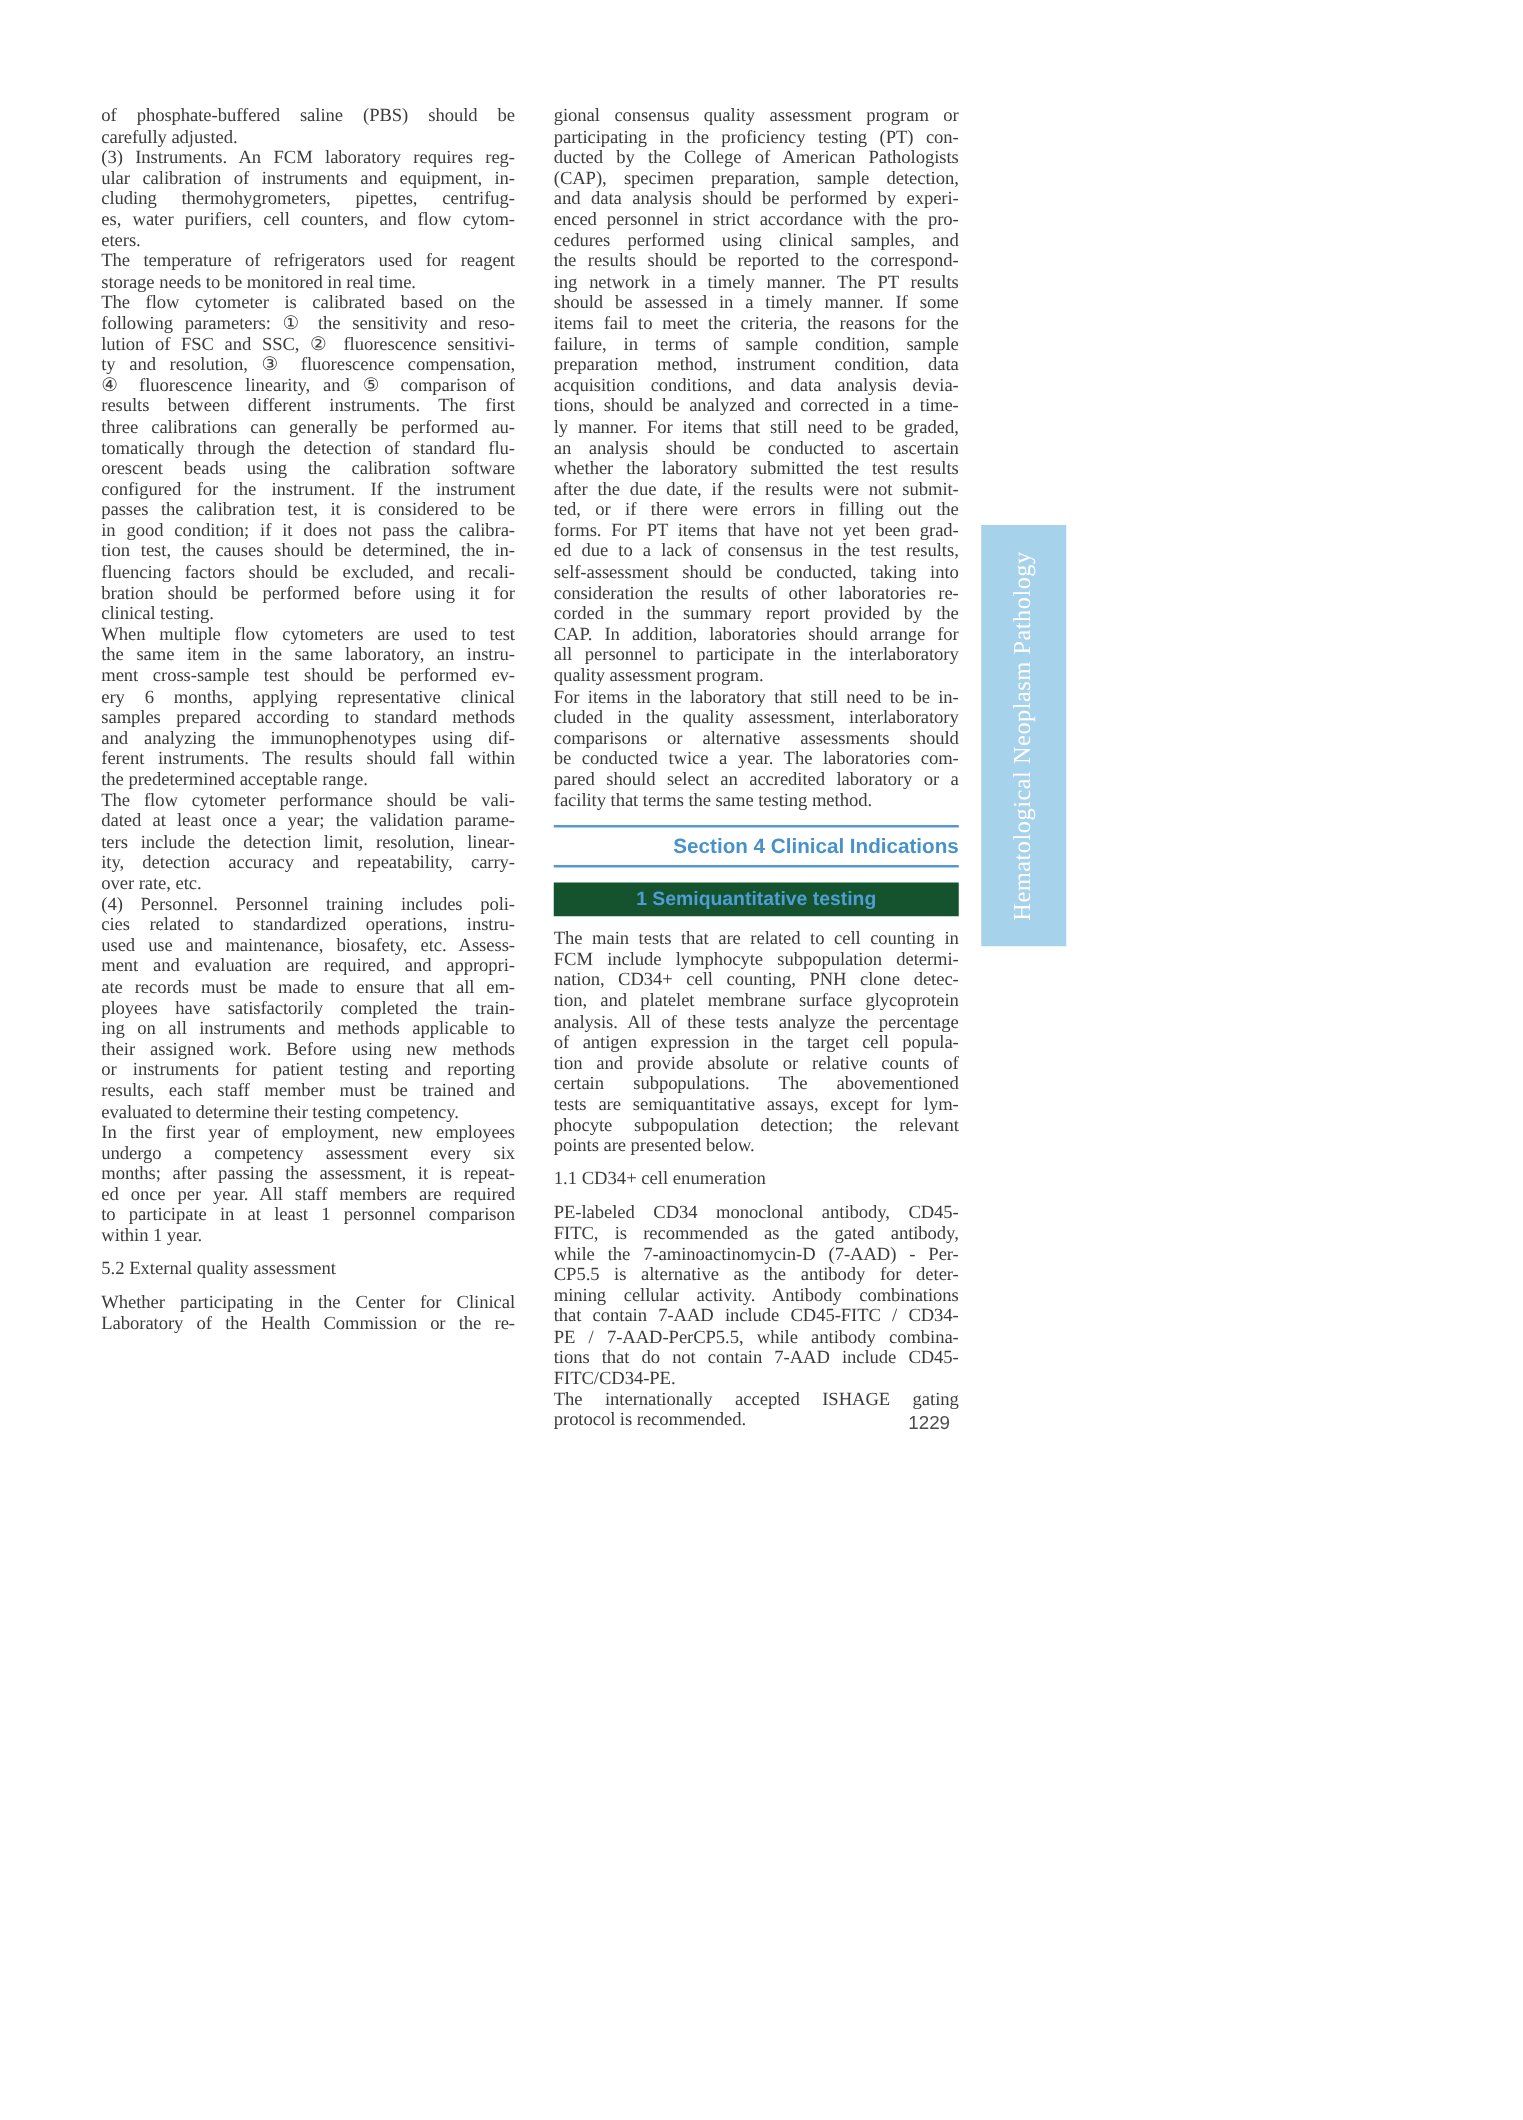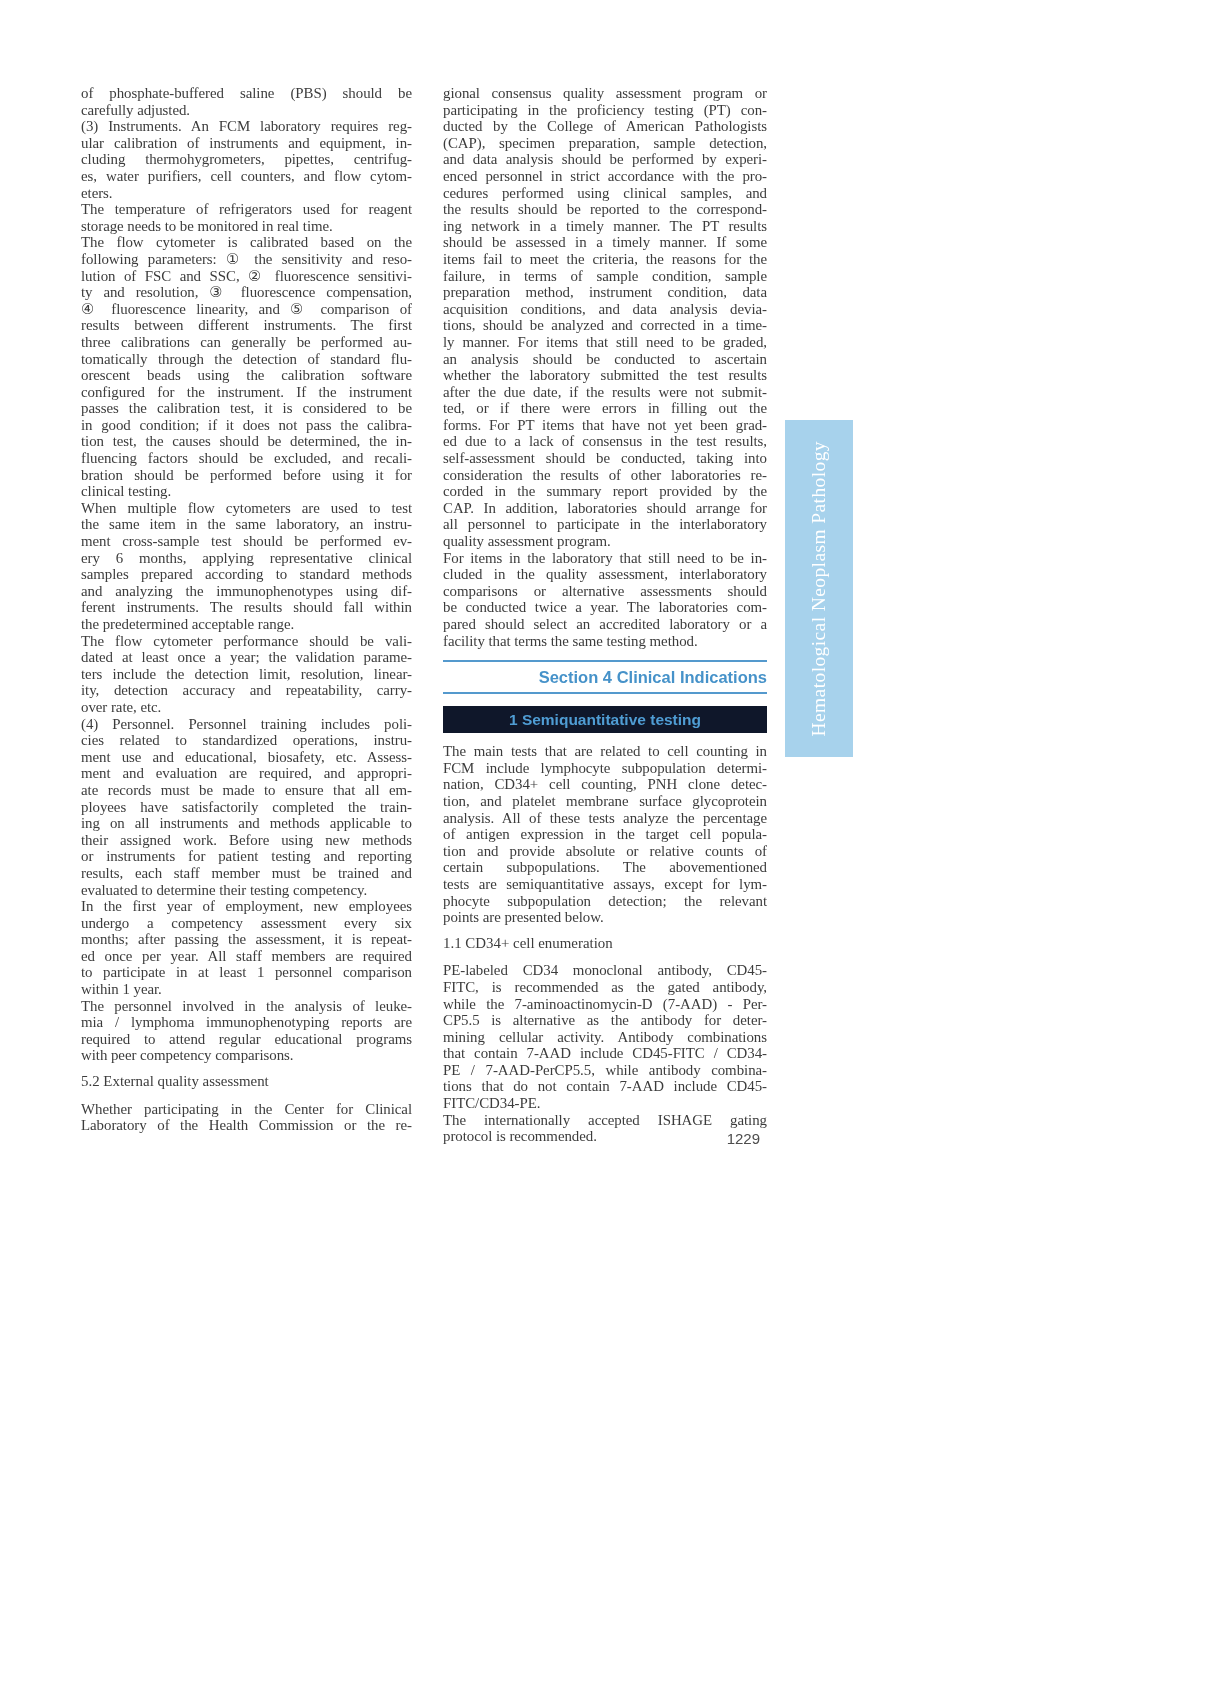--- a/index.html
+++ b/index.html
@@ -43,21 +43,21 @@
     text-align:right;
     font-family:"Liberation Sans","DejaVu Sans",sans-serif;
     font-weight:bold;
     font-size:16.5px;
     line-height:18px;
     color:#4692c9;
   }
 
   .box-header {
     margin:0 0 10px 0;
-    background:#0f172a;
+    background:#14532d;
     padding:5px 0;
     text-align:center;
     font-family:"Liberation Sans","DejaVu Sans",sans-serif;
     font-weight:bold;
     font-size:15.5px;
     line-height:17px;
     color:#4f9dd4;
   }
 
   .side-tab {
@@ -139,43 +139,37 @@
       <div class="para">
         <div class="tline">The flow cytometer performance should be vali-</div>
         <div class="tline">dated at least once a year; the validation parame-</div>
         <div class="tline">ters include the detection limit, resolution, linear-</div>
         <div class="tline">ity, detection accuracy and repeatability, carry-</div>
         <div class="tline last">over rate, etc.</div>
       </div>
       <div class="para">
         <div class="tline">(4) Personnel. Personnel training includes poli-</div>
         <div class="tline">cies related to standardized operations, instru-</div>
-        <div class="tline">ment use and educational, biosafety, etc. Assess-</div>
+        <div class="tline">used use and maintenance, biosafety, etc. Assess-</div>
         <div class="tline">ment and evaluation are required, and appropri-</div>
         <div class="tline">ate records must be made to ensure that all em-</div>
         <div class="tline">ployees have satisfactorily completed the train-</div>
         <div class="tline">ing on all instruments and methods applicable to</div>
         <div class="tline">their assigned work. Before using new methods</div>
         <div class="tline">or instruments for patient testing and reporting</div>
         <div class="tline">results, each staff member must be trained and</div>
         <div class="tline last">evaluated to determine their testing competency.</div>
       </div>
       <div class="para">
         <div class="tline">In the first year of employment, new employees</div>
         <div class="tline">undergo a competency assessment every six</div>
         <div class="tline">months; after passing the assessment, it is repeat-</div>
         <div class="tline">ed once per year. All staff members are required</div>
         <div class="tline">to participate in at least 1 personnel comparison</div>
         <div class="tline last">within 1 year.</div>
-      </div>
-      <div class="para">
-        <div class="tline">The personnel involved in the analysis of leuke-</div>
-        <div class="tline">mia / lymphoma immunophenotyping reports are</div>
-        <div class="tline">required to attend regular educational programs</div>
-        <div class="tline last">with peer competency comparisons.</div>
       </div>
       <div class="subheading">5.2 External quality assessment</div>
       <div class="para">
         <div class="tline">Whether participating in the Center for Clinical</div>
         <div class="tline">Laboratory of the Health Commission or the re-</div>
       </div>
     </div>
 
   <div class="col col-right">
       <div class="para">

